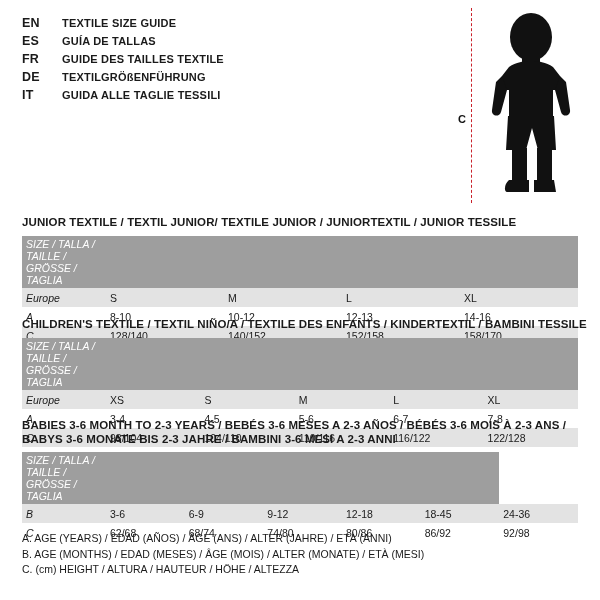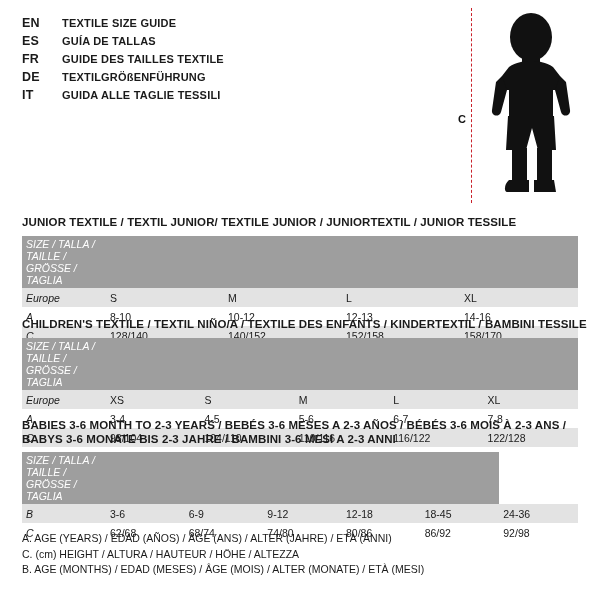--- a/index.html
+++ b/index.html
@@ -295,17 +295,17 @@
       <td>74/80</td>
       <td>80/86</td>
       <td>86/92</td>
       <td>92/98</td>
     </tr>
   </tbody>
     </table>
 
   <div class="legend">
     <div>A. AGE (YEARS) / EDAD (AÑOS) / ÂGE (ANS) / ALTER (JAHRE) / ETÀ (ANNI)</div>
+    <div>B. AGE (MONTHS) / EDAD (MESES) / ÂGE (MOIS) / ALTER (MONATE) / ETÀ (MESI)</div>
     <div>C. (cm) HEIGHT / ALTURA / HAUTEUR / HÖHE / ALTEZZA</div>
-    <div>B. AGE (MONTHS) / EDAD (MESES) / ÂGE (MOIS) / ALTER (MONATE) / ETÀ (MESI)</div>
   </div>
 
 </div>
 
 </body></html>

